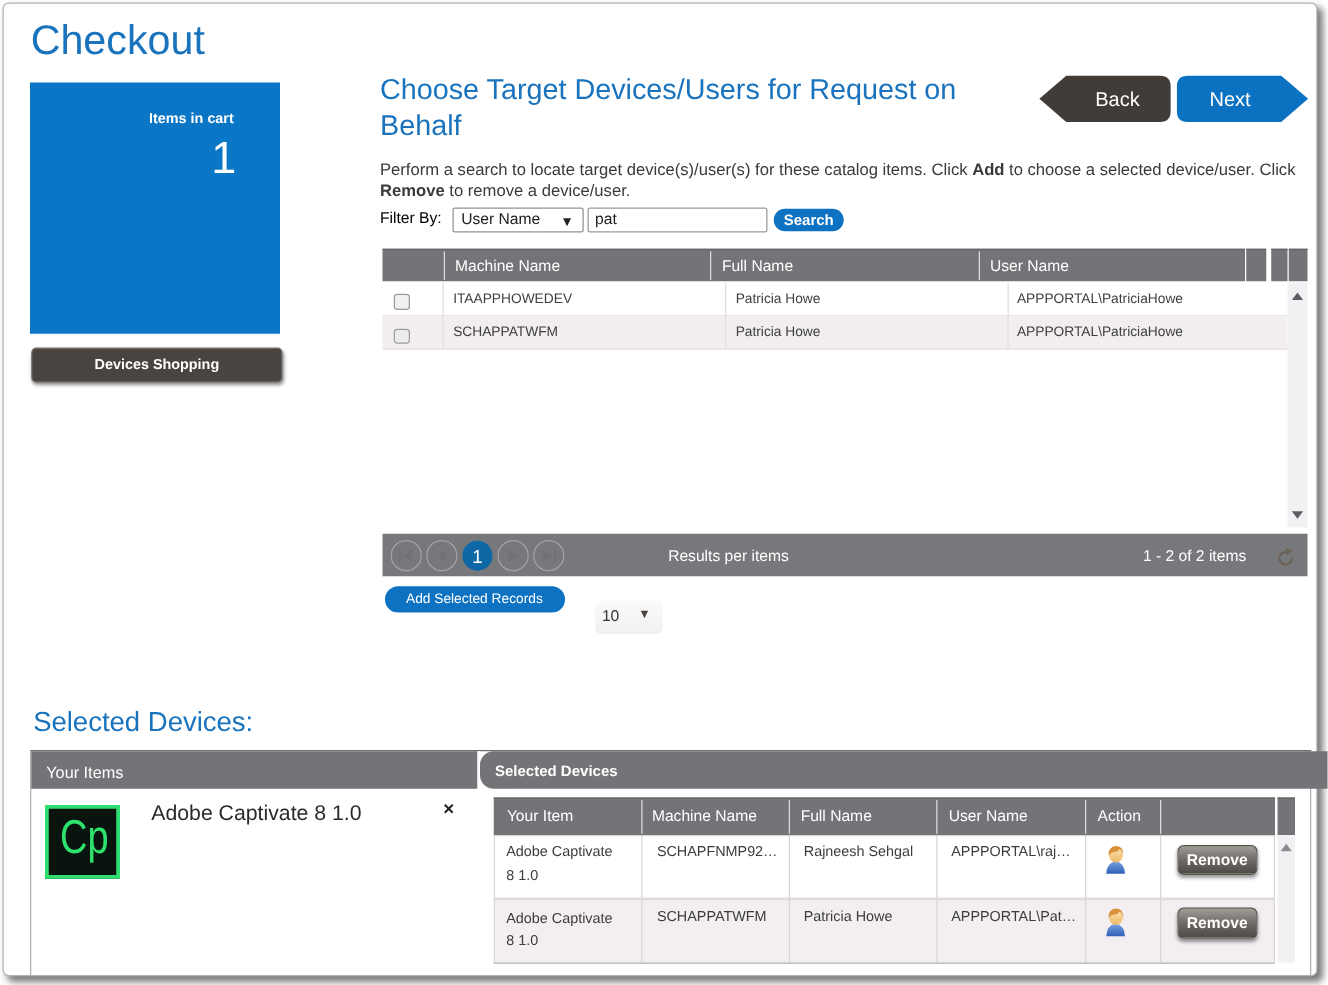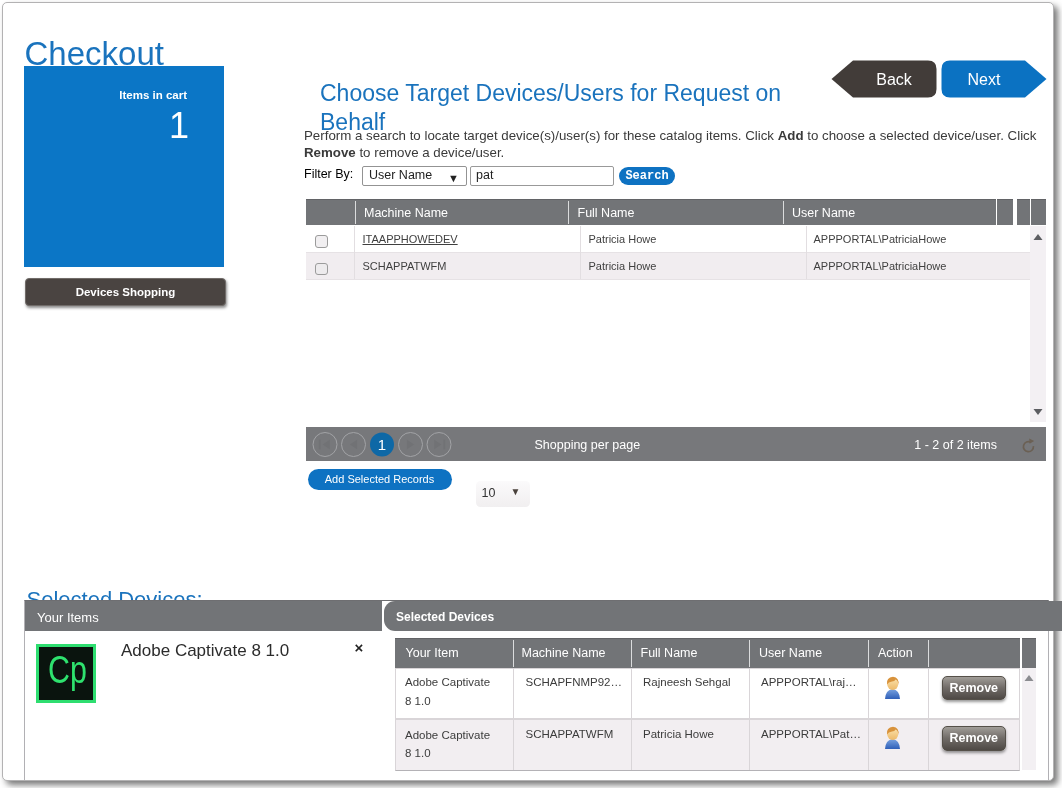--- a/index.html
+++ b/index.html
@@ -2,82 +2,82 @@
 <html><head>
 <meta charset="utf-8">
 <style>
   html,body{margin:0;padding:0;background:#fff;}
   body{width:1062px;height:788px;position:relative;overflow:hidden;
        font-family:"Liberation Sans",sans-serif;}
   .abs{position:absolute;}
   .page{position:absolute;left:2px;top:2px;width:1050px;height:776.5px;
         background:#fff;border:1px solid #b3b2b3;border-radius:5px;
         box-shadow:4px 4px 6px rgba(50,50,50,.65);}
-  .blue{color:#1a73bd;margin-top:22px;}
+  .blue{color:#1a73bd;}
   .hdrgray{background:#727477;color:#fff;}
   .sep{position:absolute;top:1px;bottom:1px;width:1px;background:rgba(255,255,255,.75);}
   .lh1{line-height:1;}
 </style>
 </head>
 <body>
 <div class="page"></div>
 
 <div class="abs blue lh1" style="left:24.5px;top:15px;font-size:33px;">Checkout</div>
 
 <div class="abs" style="left:24px;top:66px;width:200px;height:201px;background:#0b76c6;">
   <div class="abs lh1" style="right:37px;top:24px;color:#fff;font-weight:bold;font-size:11.5px;margin-left:41px;">Items in cart</div>
   <div class="abs lh1" style="right:35px;top:41.5px;color:#fff;font-size:36px;">1</div>
 </div>
 
 <div class="abs" style="left:25px;top:278px;width:199px;height:26px;background:#4a4441;
      border:1px solid #716c69;border-radius:4px;box-shadow:1px 2px 3px rgba(0,0,0,.45);
      color:#fff;font-weight:bold;font-size:11.5px;text-align:center;line-height:26px;">Devices Shopping</div>
 
-<div class="abs blue" style="left:320px;top:57px;font-size:23px;line-height:29px;">Choose Target Devices/Users for Request on<br>Behalf</div>
+<div class="abs blue" style="left:304px;top:57px;font-size:23px;line-height:29px;">Choose Target Devices/Users for Request on<br>Behalf</div>
 
 <svg class="abs" style="left:831px;top:60px;" width="106" height="38" viewBox="0 0 106 38">
   <path d="M22 0.5 H97 Q105.5 0.5 105.5 9 V29 Q105.5 37.5 97 37.5 H22 L0.5 19 Z" fill="#423c39"></path>
   <text x="63" y="24.5" font-family="Liberation Sans" font-size="16" fill="#fff" text-anchor="middle">Back</text>
 </svg>
 <svg class="abs" style="left:941px;top:60px;" width="106" height="38" viewBox="0 0 106 38">
   <path d="M9 0.5 H84 L105.5 19 L84 37.5 H9 Q0.5 37.5 0.5 29 V9 Q0.5 0.5 9 0.5 Z" fill="#0b72c2"></path>
   <text x="43" y="24.5" font-family="Liberation Sans" font-size="16" fill="#fff" text-anchor="middle">Next</text>
 </svg>
 
 <div class="abs" style="left:304px;top:126.5px;width:745px;font-size:13.3px;line-height:17.5px;color:#3a3a3a;">
 Perform a search to locate target device(s)/user(s) for these catalog items. Click <b>Add</b> to choose a selected device/user. Click<br><b>Remove</b> to remove a device/user.</div>
 
 <div class="abs lh1" style="left:304px;top:167.5px;font-size:12.5px;color:#000000;">Filter By:</div>
 <div class="abs" style="left:362px;top:166px;width:105px;height:19.5px;border:1px solid #939393;border-radius:2px;box-sizing:border-box;background:#fff;font-size:12.5px;color:#222;line-height:17.5px;">
   <span style="padding-left:6px;">User Name</span>
   <span style="position:absolute;right:7px;top:2.5px;font-size:11px;color:#222;">▼</span>
 </div>
 <div class="abs" style="left:470px;top:166px;width:144px;height:19.5px;border:1px solid #999;border-radius:2px;box-sizing:border-box;background:#fff;font-size:12.5px;color:#222;line-height:17.5px;"><span style="padding-left:5px;">pat</span></div>
-<div class="abs" style="left:619px;top:167px;width:56px;height:18px;background:#0e72c2;border-radius:9px;color:#fff;font-weight:bold;font-size:12px;text-align:center;line-height:18px;font-family:Liberation Mono, monospace;">Search</div>
+<div class="abs" style="left:619px;top:167px;width:56px;height:18px;background:#0e72c2;border-radius:9px;color:#fff;font-weight:bold;font-size:12px;text-align:center;line-height:18px;">Search</div>
 
 <div class="abs hdrgray" style="left:306px;top:199px;width:690px;height:26px;border-top:1px solid #626366;box-sizing:border-box;font-size:12.5px;">
   <div class="sep" style="left:48.5px;"></div>
   <div class="sep" style="left:262px;"></div>
   <div class="sep" style="left:476.5px;"></div>
   <div class="abs lh1" style="left:58px;top:7px;">Machine Name</div>
   <div class="abs lh1" style="left:271.5px;top:7px;">Full Name</div>
   <div class="abs lh1" style="left:486px;top:7px;">User Name</div>
 </div>
 <div class="abs hdrgray" style="left:997px;top:199px;width:16px;height:26px;border-top:1px solid #626366;box-sizing:border-box;"></div>
 <div class="abs hdrgray" style="left:1017px;top:199px;width:13px;height:26px;border-top:1px solid #626366;box-sizing:border-box;"></div>
 <div class="abs hdrgray" style="left:1031px;top:199px;width:14.5px;height:26px;border-top:1px solid #626366;box-sizing:border-box;"></div>
 
 <div class="abs" style="left:306px;top:226px;width:724px;height:26px;background:#fff;border-bottom:1px solid #e6e2e5;"></div>
 <div class="abs" style="left:306px;top:253px;width:724px;height:26px;background:#f1edf0;border-bottom:1px solid #e6e2e5;"></div>
 <div class="abs" style="left:354px;top:226px;width:1px;height:53px;background:#e2dee1;"></div>
 <div class="abs" style="left:580px;top:226px;width:1px;height:53px;background:#e2dee1;"></div>
 <div class="abs" style="left:805.5px;top:226px;width:1px;height:53px;background:#e2dee1;"></div>
 <div class="abs" style="left:315px;top:235px;width:10.5px;height:10.5px;background:#f1eff1;border:1.5px solid #9b9b9b;border-radius:3px;"></div>
 <div class="abs" style="left:315px;top:262.5px;width:10.5px;height:10.5px;background:#edebed;border:1.5px solid #9b9b9b;border-radius:3px;"></div>
-<div class="abs lh1" style="left:362.5px;top:234px;font-size:11px;color:#3f3f3f;text-decoration:underline;">ITAAPPHOWEDEV</div>
+<div class="abs lh1" style="left:362.5px;top:234px;font-size:11px;color:#3f3f3f;">ITAAPPHOWEDEV</div>
 <div class="abs lh1" style="left:588.5px;top:234px;font-size:11px;color:#3f3f3f;">Patricia Howe</div>
 <div class="abs lh1" style="left:813.5px;top:234px;font-size:11px;color:#3f3f3f;">APPPORTAL\PatriciaHowe</div>
 <div class="abs lh1" style="left:362.5px;top:261px;font-size:11px;color:#3f3f3f;">SCHAPPATWFM</div>
 <div class="abs lh1" style="left:588.5px;top:261px;font-size:11px;color:#3f3f3f;">Patricia Howe</div>
 <div class="abs lh1" style="left:813.5px;top:261px;font-size:11px;color:#3f3f3f;">APPPORTAL\PatriciaHowe</div>
 
 <div class="abs" style="left:1030px;top:225.5px;width:15.5px;height:196px;background:#f3f0f3;"></div>
 <svg class="abs" style="left:1033px;top:233px;" width="10" height="8">
     <polygon points="5,1 9.5,7 0.5,7" fill="#5c5d61"></polygon>
   </svg>
@@ -101,21 +101,21 @@
     <polygon points="51.1,12.7 51.1,22.3 43.9,17.5"></polygon>
     <polygon points="100.9,12.7 100.9,22.3 108.1,17.5"></polygon>
     <polygon points="128.2,12.7 128.2,22.3 135.4,17.5"></polygon>
     <rect x="137.4" y="12.7" width="1.8" height="9.6"></rect>
   </g>
 </svg>
 <div class="abs" style="left:475.5px;top:433px;width:54px;height:25.5px;background:linear-gradient(#fbfafb,#f1eff0);border-radius:4.5px;margin-top:48px;">
   <span class="lh1" style="position:absolute;left:6px;top:5.5px;font-size:12.5px;color:#333;">10</span>
   <span style="position:absolute;right:9px;top:5px;font-size:10px;color:#4a423c;">▼</span>
 </div>
-<div class="abs lh1" style="left:534.5px;top:438.5px;font-size:12.5px;color:#fff;">Shopping per page</div>
+<div class="abs lh1" style="left:534.5px;top:438.5px;font-size:12.5px;color:#fff;">Results per items</div>
 <div class="abs lh1" style="left:800px;top:438.5px;width:197px;text-align:right;font-size:12.5px;color:#fff;">1 - 2 of 2 items</div>
 <svg class="abs" style="left:1021px;top:437.5px;" width="15" height="16" viewBox="0 0 15 16">
   <path d="M9.8 4.3 A5 5 0 1 0 12.4 8.2" fill="none" stroke="#6b6054" stroke-width="1.7"></path>
   <polygon points="8.2,0.4 13.2,3.0 8.6,5.8" fill="#6b6054"></polygon>
 </svg>
 
 <div class="abs" style="left:307.5px;top:468.5px;width:144px;height:21px;background:#0e72c2;border-radius:10.5px;color:#fff;font-weight:normal;font-size:11px;text-align:center;line-height:21px;">Add Selected Records</div>
 
 <div class="abs blue lh1" style="left:26.5px;top:567px;font-size:22px;">Selected Devices:</div>
 

